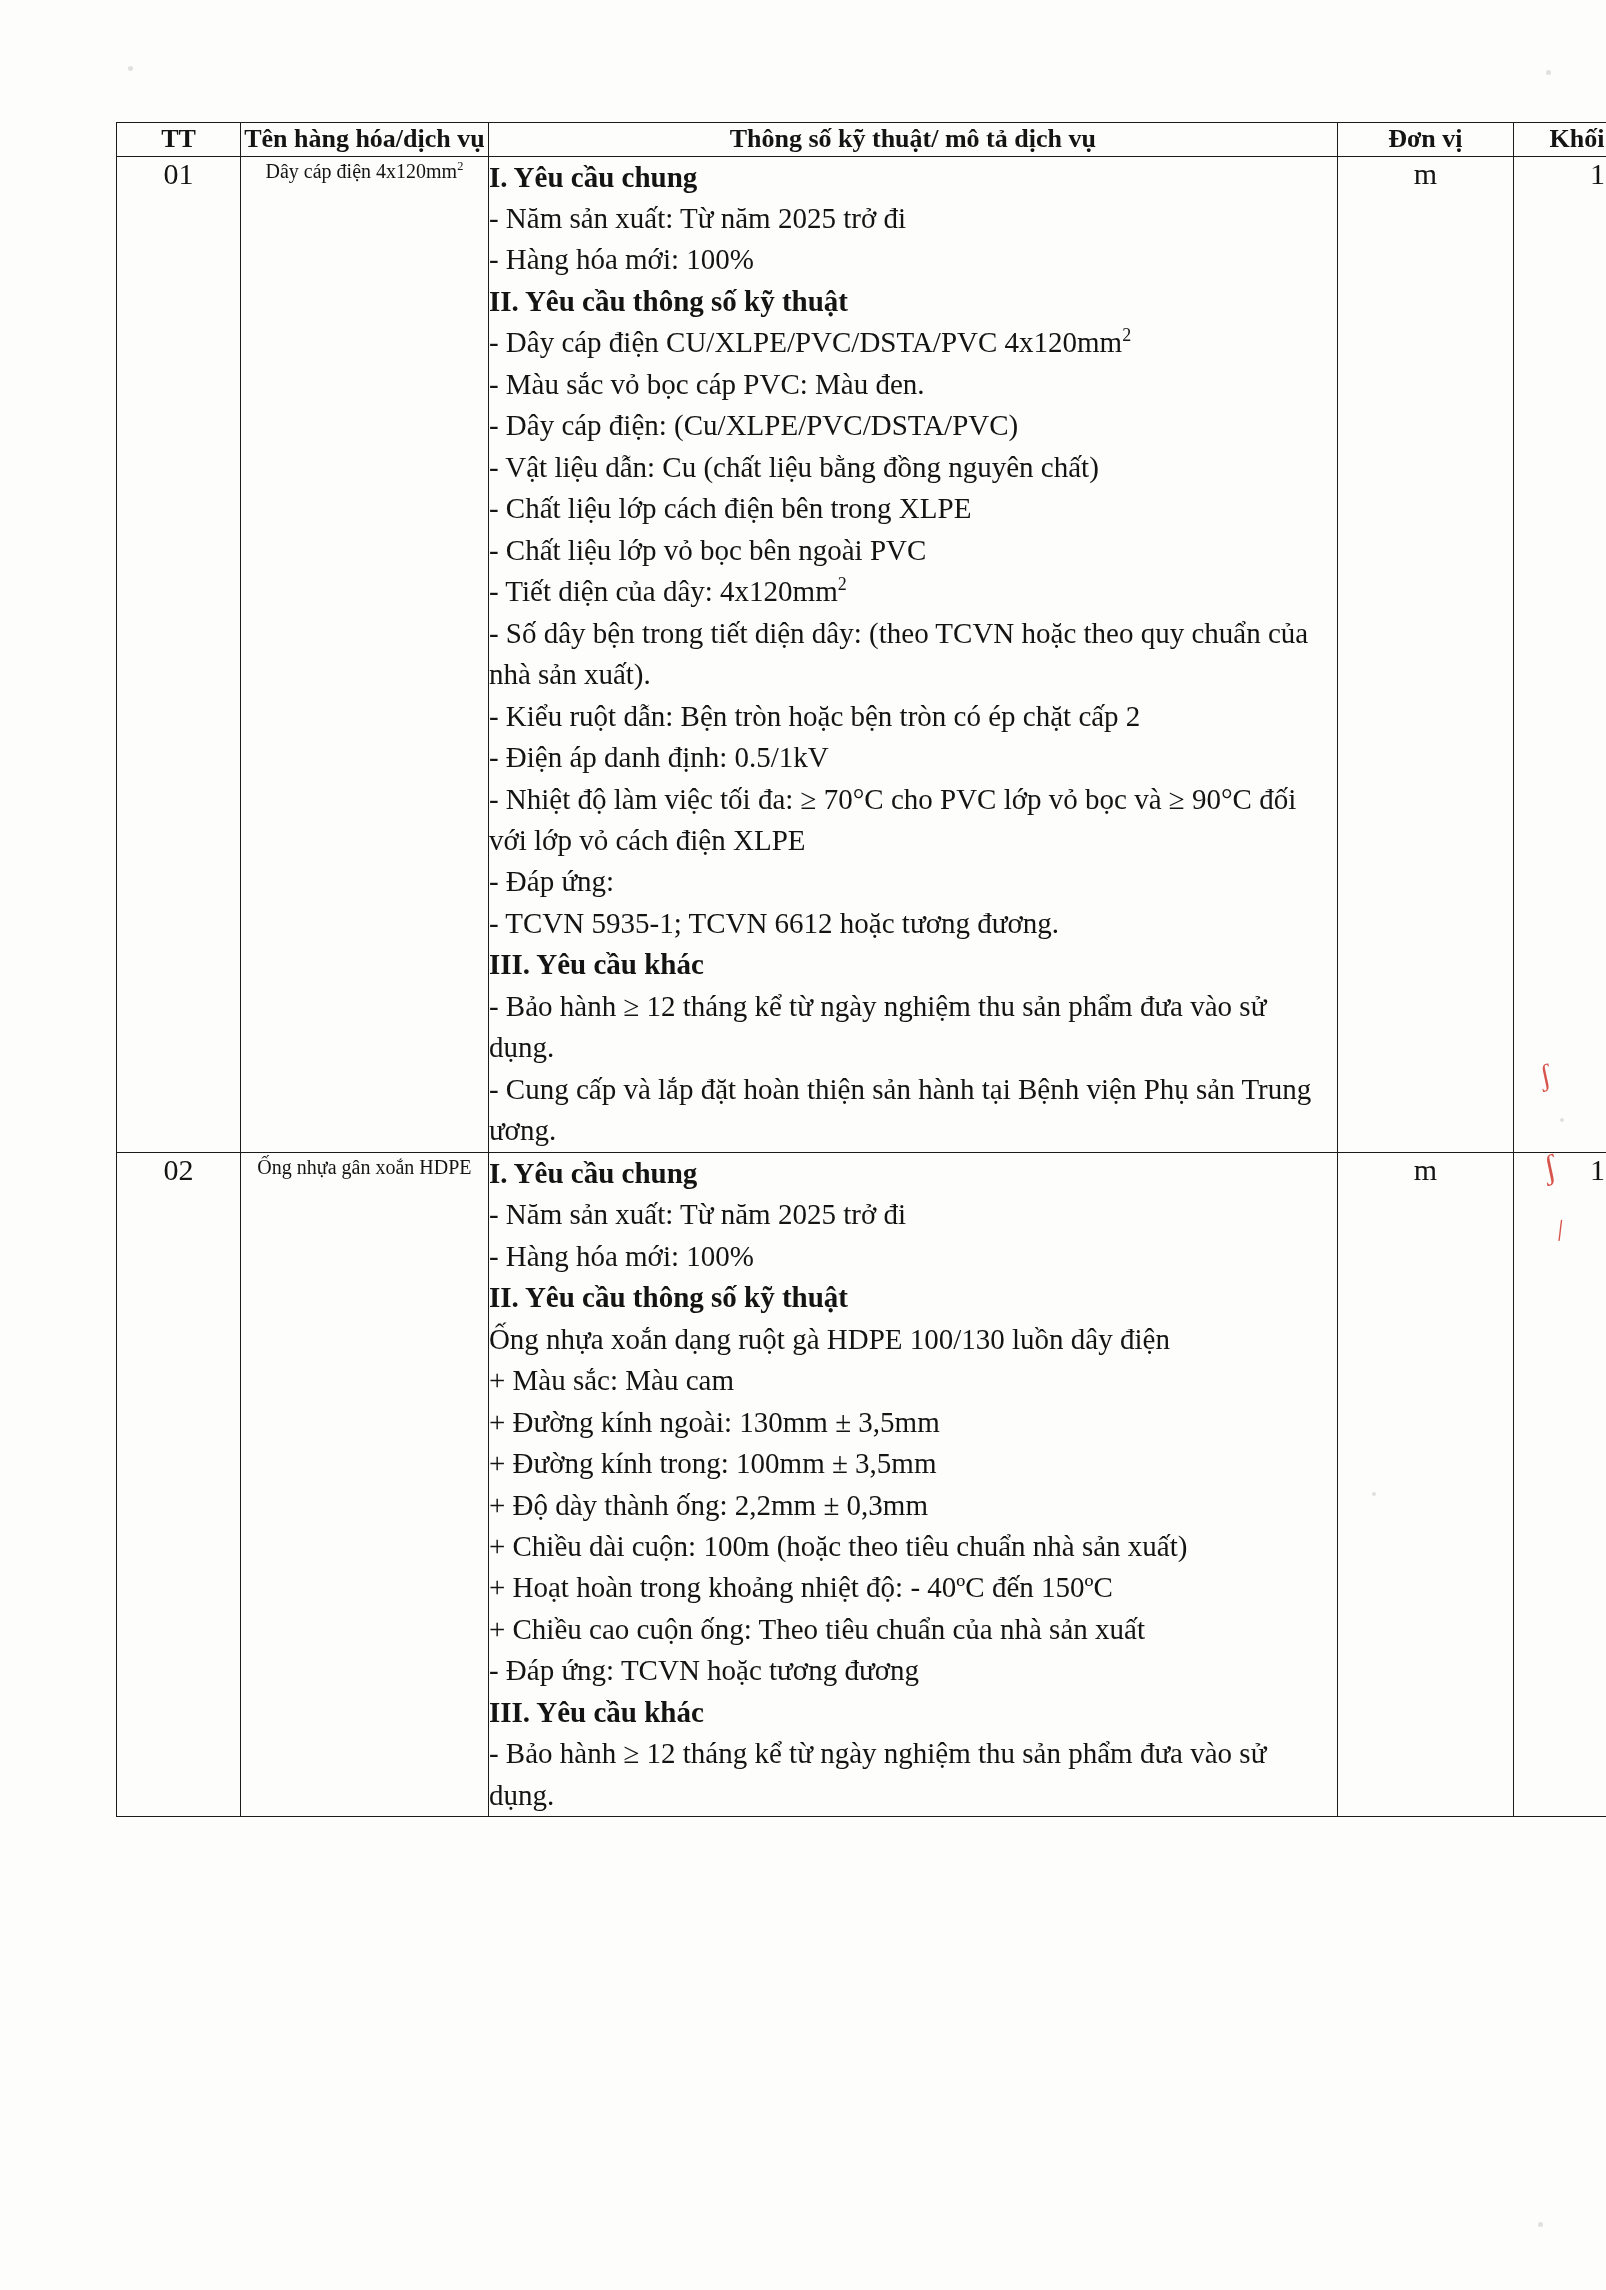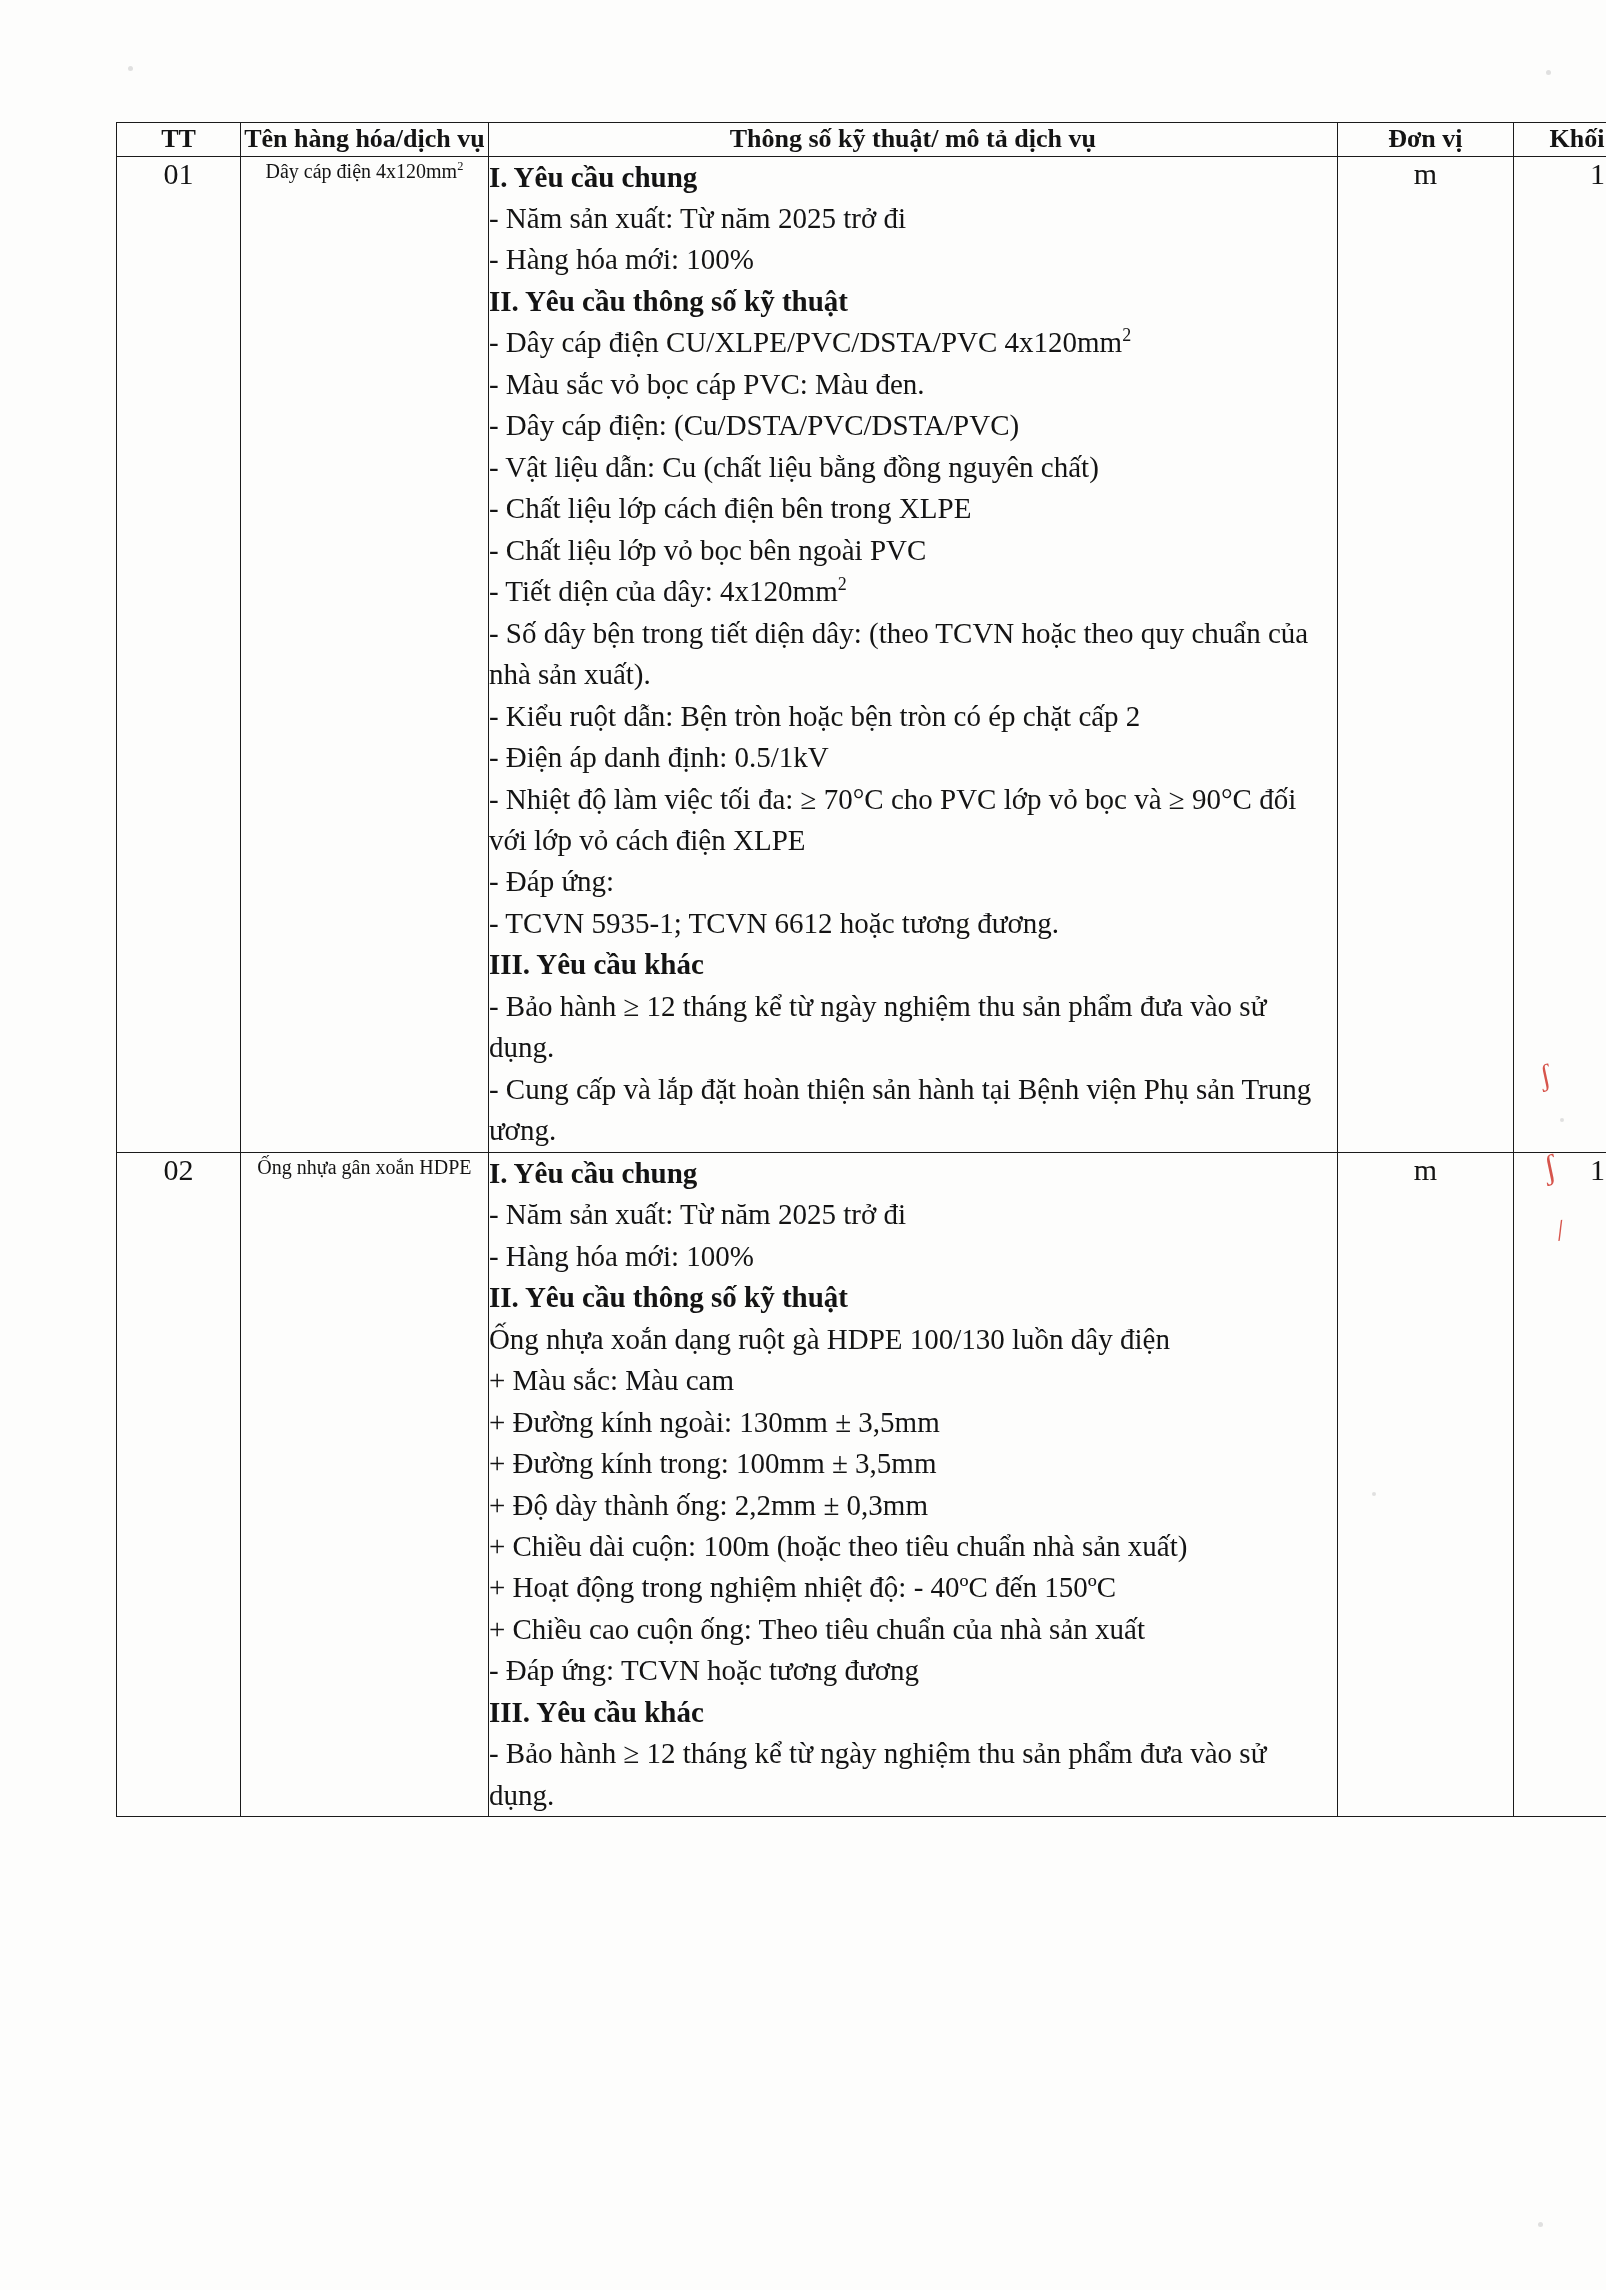--- a/index.html
+++ b/index.html
@@ -120,21 +120,21 @@
       <tr>
         <td class="c-tt">01</td>
         <td class="c-name"><span>Dây cáp điện 4x120mm<sup>2</sup></span></td>
         <td class="c-spec">
           <span class="line b">I. Yêu cầu chung</span>
           <span class="line">- Năm sản xuất: Từ năm 2025 trở đi</span>
           <span class="line">- Hàng hóa mới: 100%</span>
           <span class="line b">II. Yêu cầu thông số kỹ thuật</span>
           <span class="line">- Dây cáp điện CU/XLPE/PVC/DSTA/PVC 4x120mm<sup>2</sup></span>
           <span class="line">- Màu sắc vỏ bọc cáp PVC: Màu đen.</span>
-          <span class="line">- Dây cáp điện: (Cu/DSTA/PVC/DSTA/PVC)</span>
+          <span class="line">- Dây cáp điện: (Cu/XLPE/PVC/DSTA/PVC)</span>
           <span class="line">- Vật liệu dẫn: Cu (chất liệu bằng đồng nguyên chất)</span>
           <span class="line">- Chất liệu lớp cách điện bên trong XLPE</span>
           <span class="line">- Chất liệu lớp vỏ bọc bên ngoài PVC</span>
           <span class="line">- Tiết diện của dây: 4x120mm<sup>2</sup></span>
           <span class="line">- Số dây bện trong tiết diện dây: (theo TCVN hoặc theo quy chuẩn của nhà sản xuất).</span>
           <span class="line">- Kiểu ruột dẫn: Bện tròn hoặc bện tròn có ép chặt cấp 2</span>
           <span class="line">- Điện áp danh định: 0.5/1kV</span>
           <span class="line">- Nhiệt độ làm việc tối đa: ≥ 70°C cho PVC lớp vỏ bọc và ≥ 90°C đối với lớp vỏ cách điện XLPE</span>
           <span class="line">- Đáp ứng:</span>
           <span class="line">- TCVN 5935-1; TCVN 6612 hoặc tương đương.</span>
@@ -152,21 +152,21 @@
           <span class="line b">I. Yêu cầu chung</span>
           <span class="line">- Năm sản xuất: Từ năm 2025 trở đi</span>
           <span class="line">- Hàng hóa mới: 100%</span>
           <span class="line b">II. Yêu cầu thông số kỹ thuật</span>
           <span class="line">Ống nhựa xoắn dạng ruột gà HDPE 100/130 luồn dây điện</span>
           <span class="line">+ Màu sắc: Màu cam</span>
           <span class="line">+ Đường kính ngoài: 130mm ± 3,5mm</span>
           <span class="line">+ Đường kính trong: 100mm ± 3,5mm</span>
           <span class="line">+ Độ dày thành ống: 2,2mm ± 0,3mm</span>
           <span class="line">+ Chiều dài cuộn: 100m (hoặc theo tiêu chuẩn nhà sản xuất)</span>
-          <span class="line">+ Hoạt động trong nghiệm nhiệt độ: - 40ºC đến 150ºC</span>
+          <span class="line">+ Hoạt hoàn trong khoảng nhiệt độ: - 40ºC đến 150ºC</span>
           <span class="line">+ Chiều cao cuộn ống: Theo tiêu chuẩn của nhà sản xuất</span>
           <span class="line">- Đáp ứng: TCVN hoặc tương đương</span>
           <span class="line b">III. Yêu cầu khác</span>
           <span class="line">- Bảo hành ≥ 12 tháng kể từ ngày nghiệm thu sản phẩm đưa vào sử dụng.</span>
         </td>
         <td class="c-unit">m</td>
         <td class="c-qty">151</td>
       </tr>
     </tbody>
   </table>

